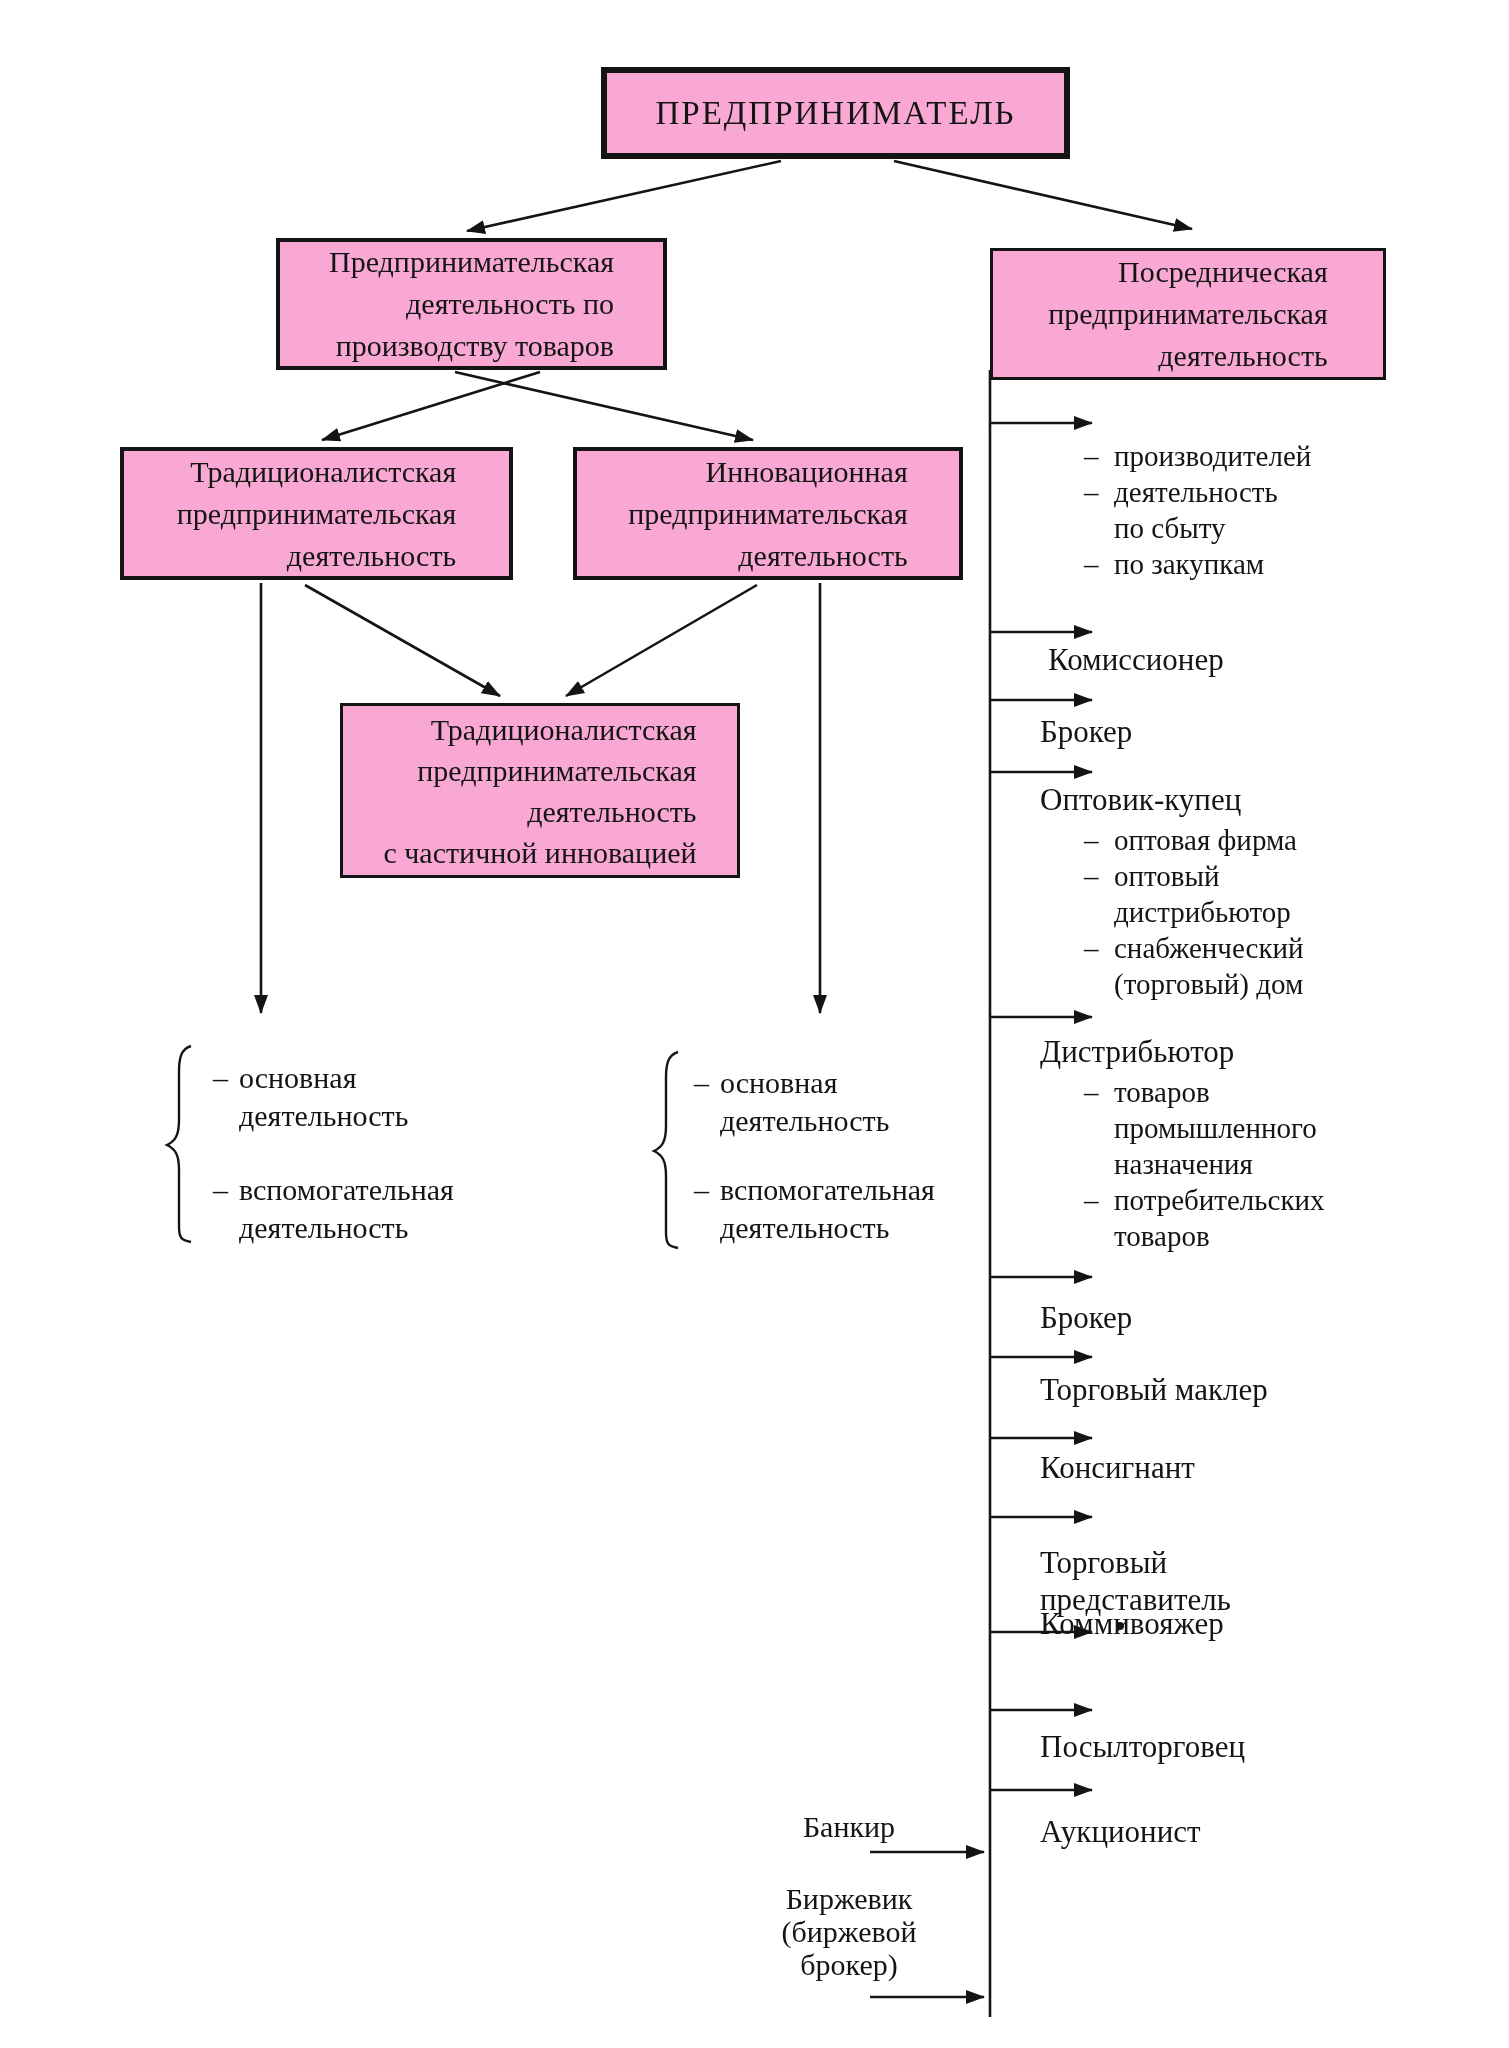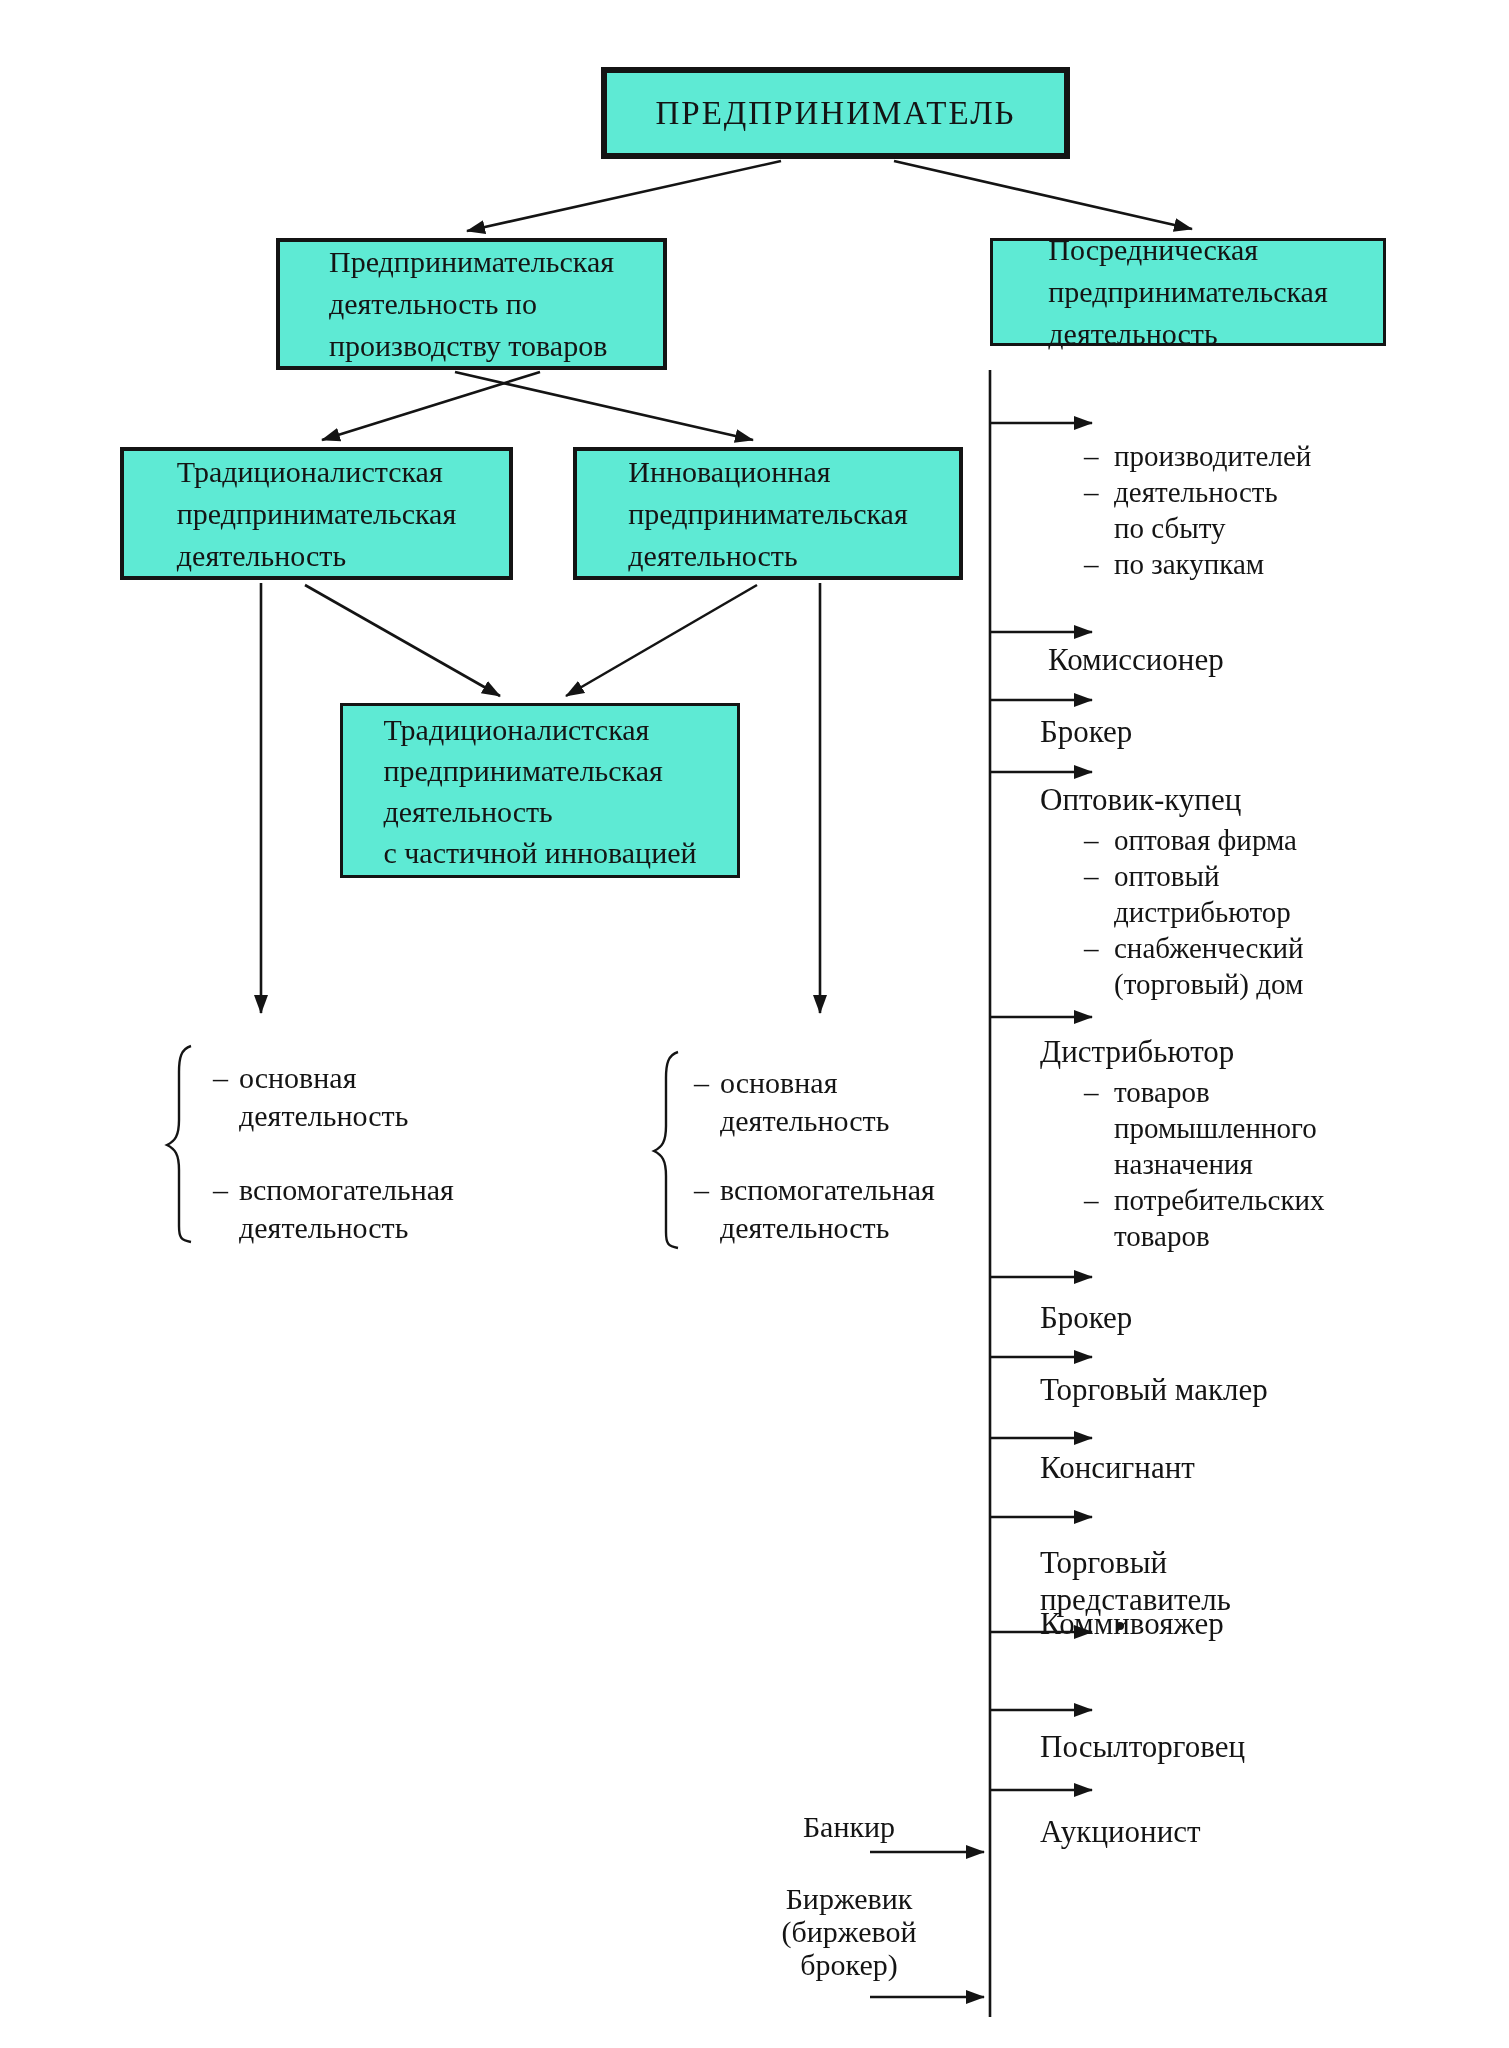--- a/index.html
+++ b/index.html
@@ -3,28 +3,28 @@
 <meta charset="utf-8">
 <style>
   html,body{margin:0;padding:0;background:#e8e8e8;}
   .canvas{
     position:relative;width:1509px;height:2048px;background:#ffffff;
     margin:0 auto;font-family:"Liberation Serif","DejaVu Serif",serif;color:#141414;
     overflow:hidden;
   }
   .lines{position:absolute;left:0;top:0;width:1509px;height:2048px;}
   .box{
-    position:absolute;box-sizing:border-box;border:4px solid #141414;background:#5eead4;
-    display:flex;align-items:center;justify-content:center;text-align:left;
+    position:absolute;box-sizing:border-box;border:4px solid #141414;background:#f9a8d4;
+    display:flex;align-items:center;justify-content:center;text-align:right;
     white-space:pre-line;font-size:30px;line-height:42px;
   }
   #box-title{left:601px;top:67px;width:469px;height:92px;border-width:6px;
     font-size:33px;letter-spacing:2px;line-height:36px;}
   #box-production{left:276px;top:238px;width:391px;height:132px;}
-  #box-intermediary{left:990px;top:238px;width:396px;height:108px;border-width:3px;}
+  #box-intermediary{left:990px;top:248px;width:396px;height:132px;border-width:3px;}
   #box-traditional{left:120px;top:447px;width:393px;height:133px;}
   #box-innovative{left:573px;top:447px;width:390px;height:133px;}
   #box-partial{left:340px;top:703px;width:400px;height:175px;border-width:3px;line-height:41px;}
 
   .rc-item{position:absolute;left:1040px;width:360px;font-size:31px;line-height:37px;}
   .rc-label{white-space:pre-line;}
   .rc-subs{margin:4px 0 0 0;padding:0;list-style:none;font-size:29px;line-height:36px;}
   .rc-sub{display:flex;align-items:flex-start;padding-left:44px;}
   .rc-sub .dash{flex:none;width:30px;}
   .rc-sub .txt{white-space:pre-line;}

